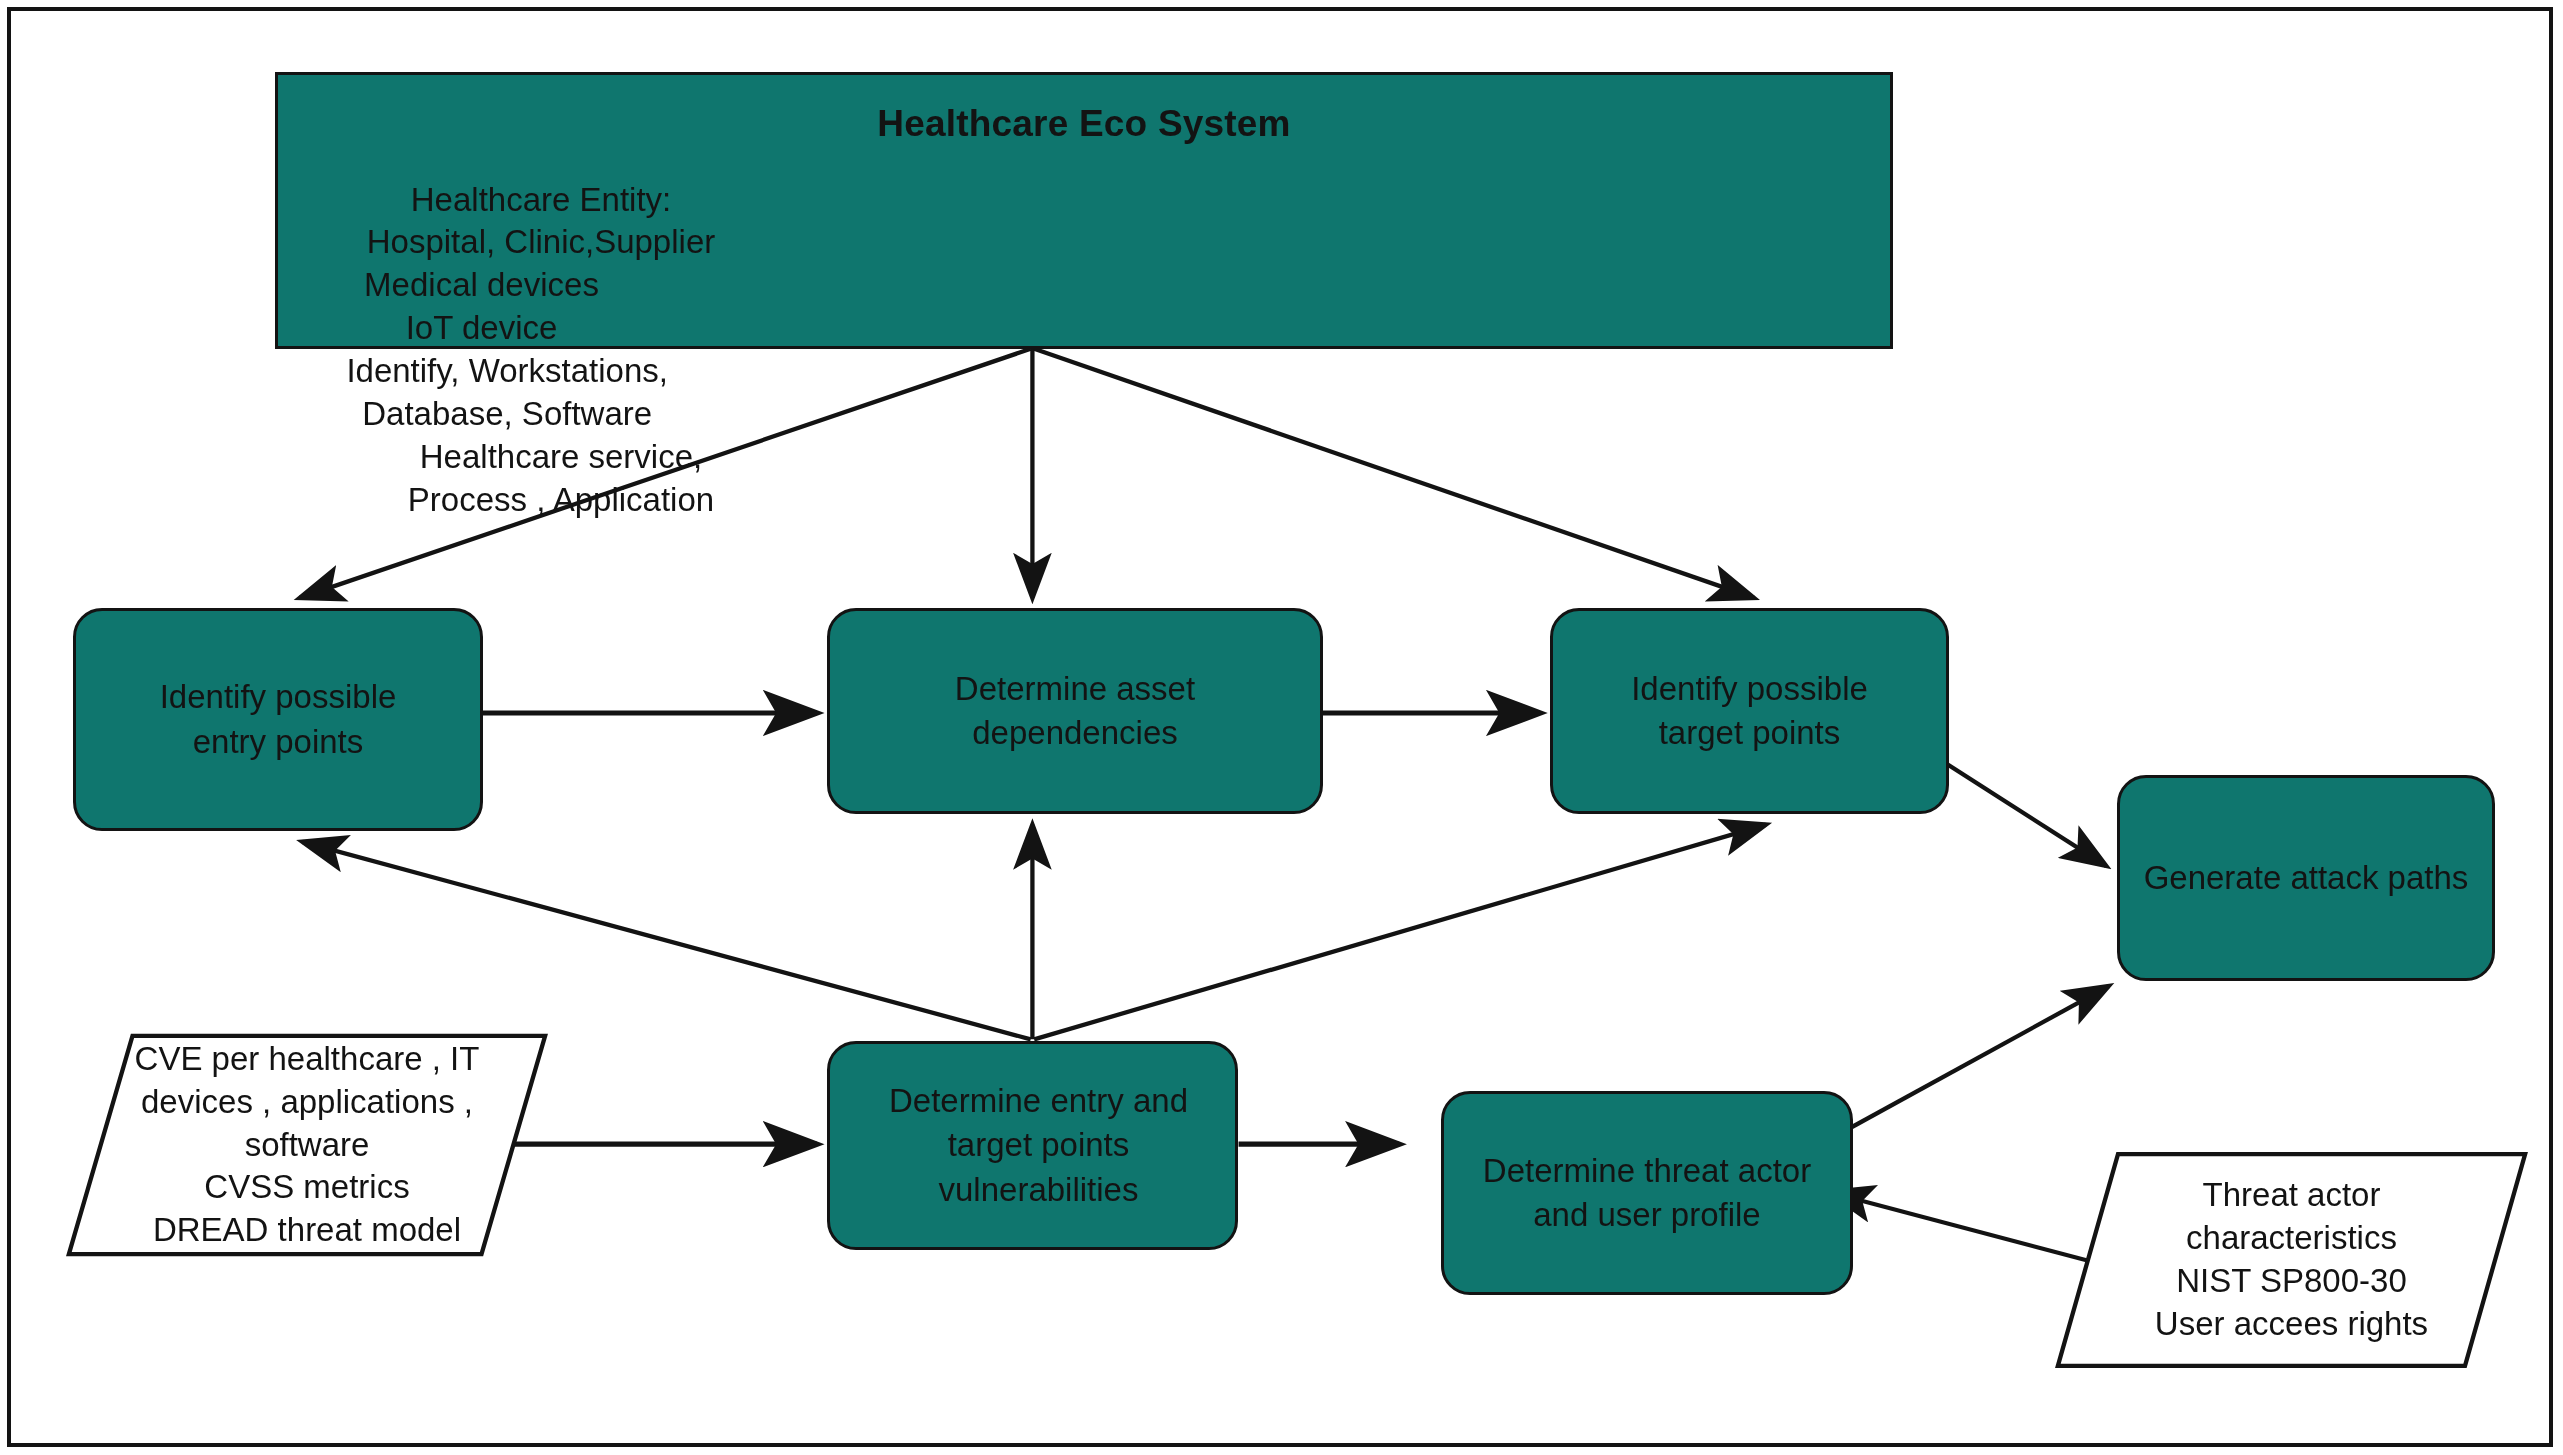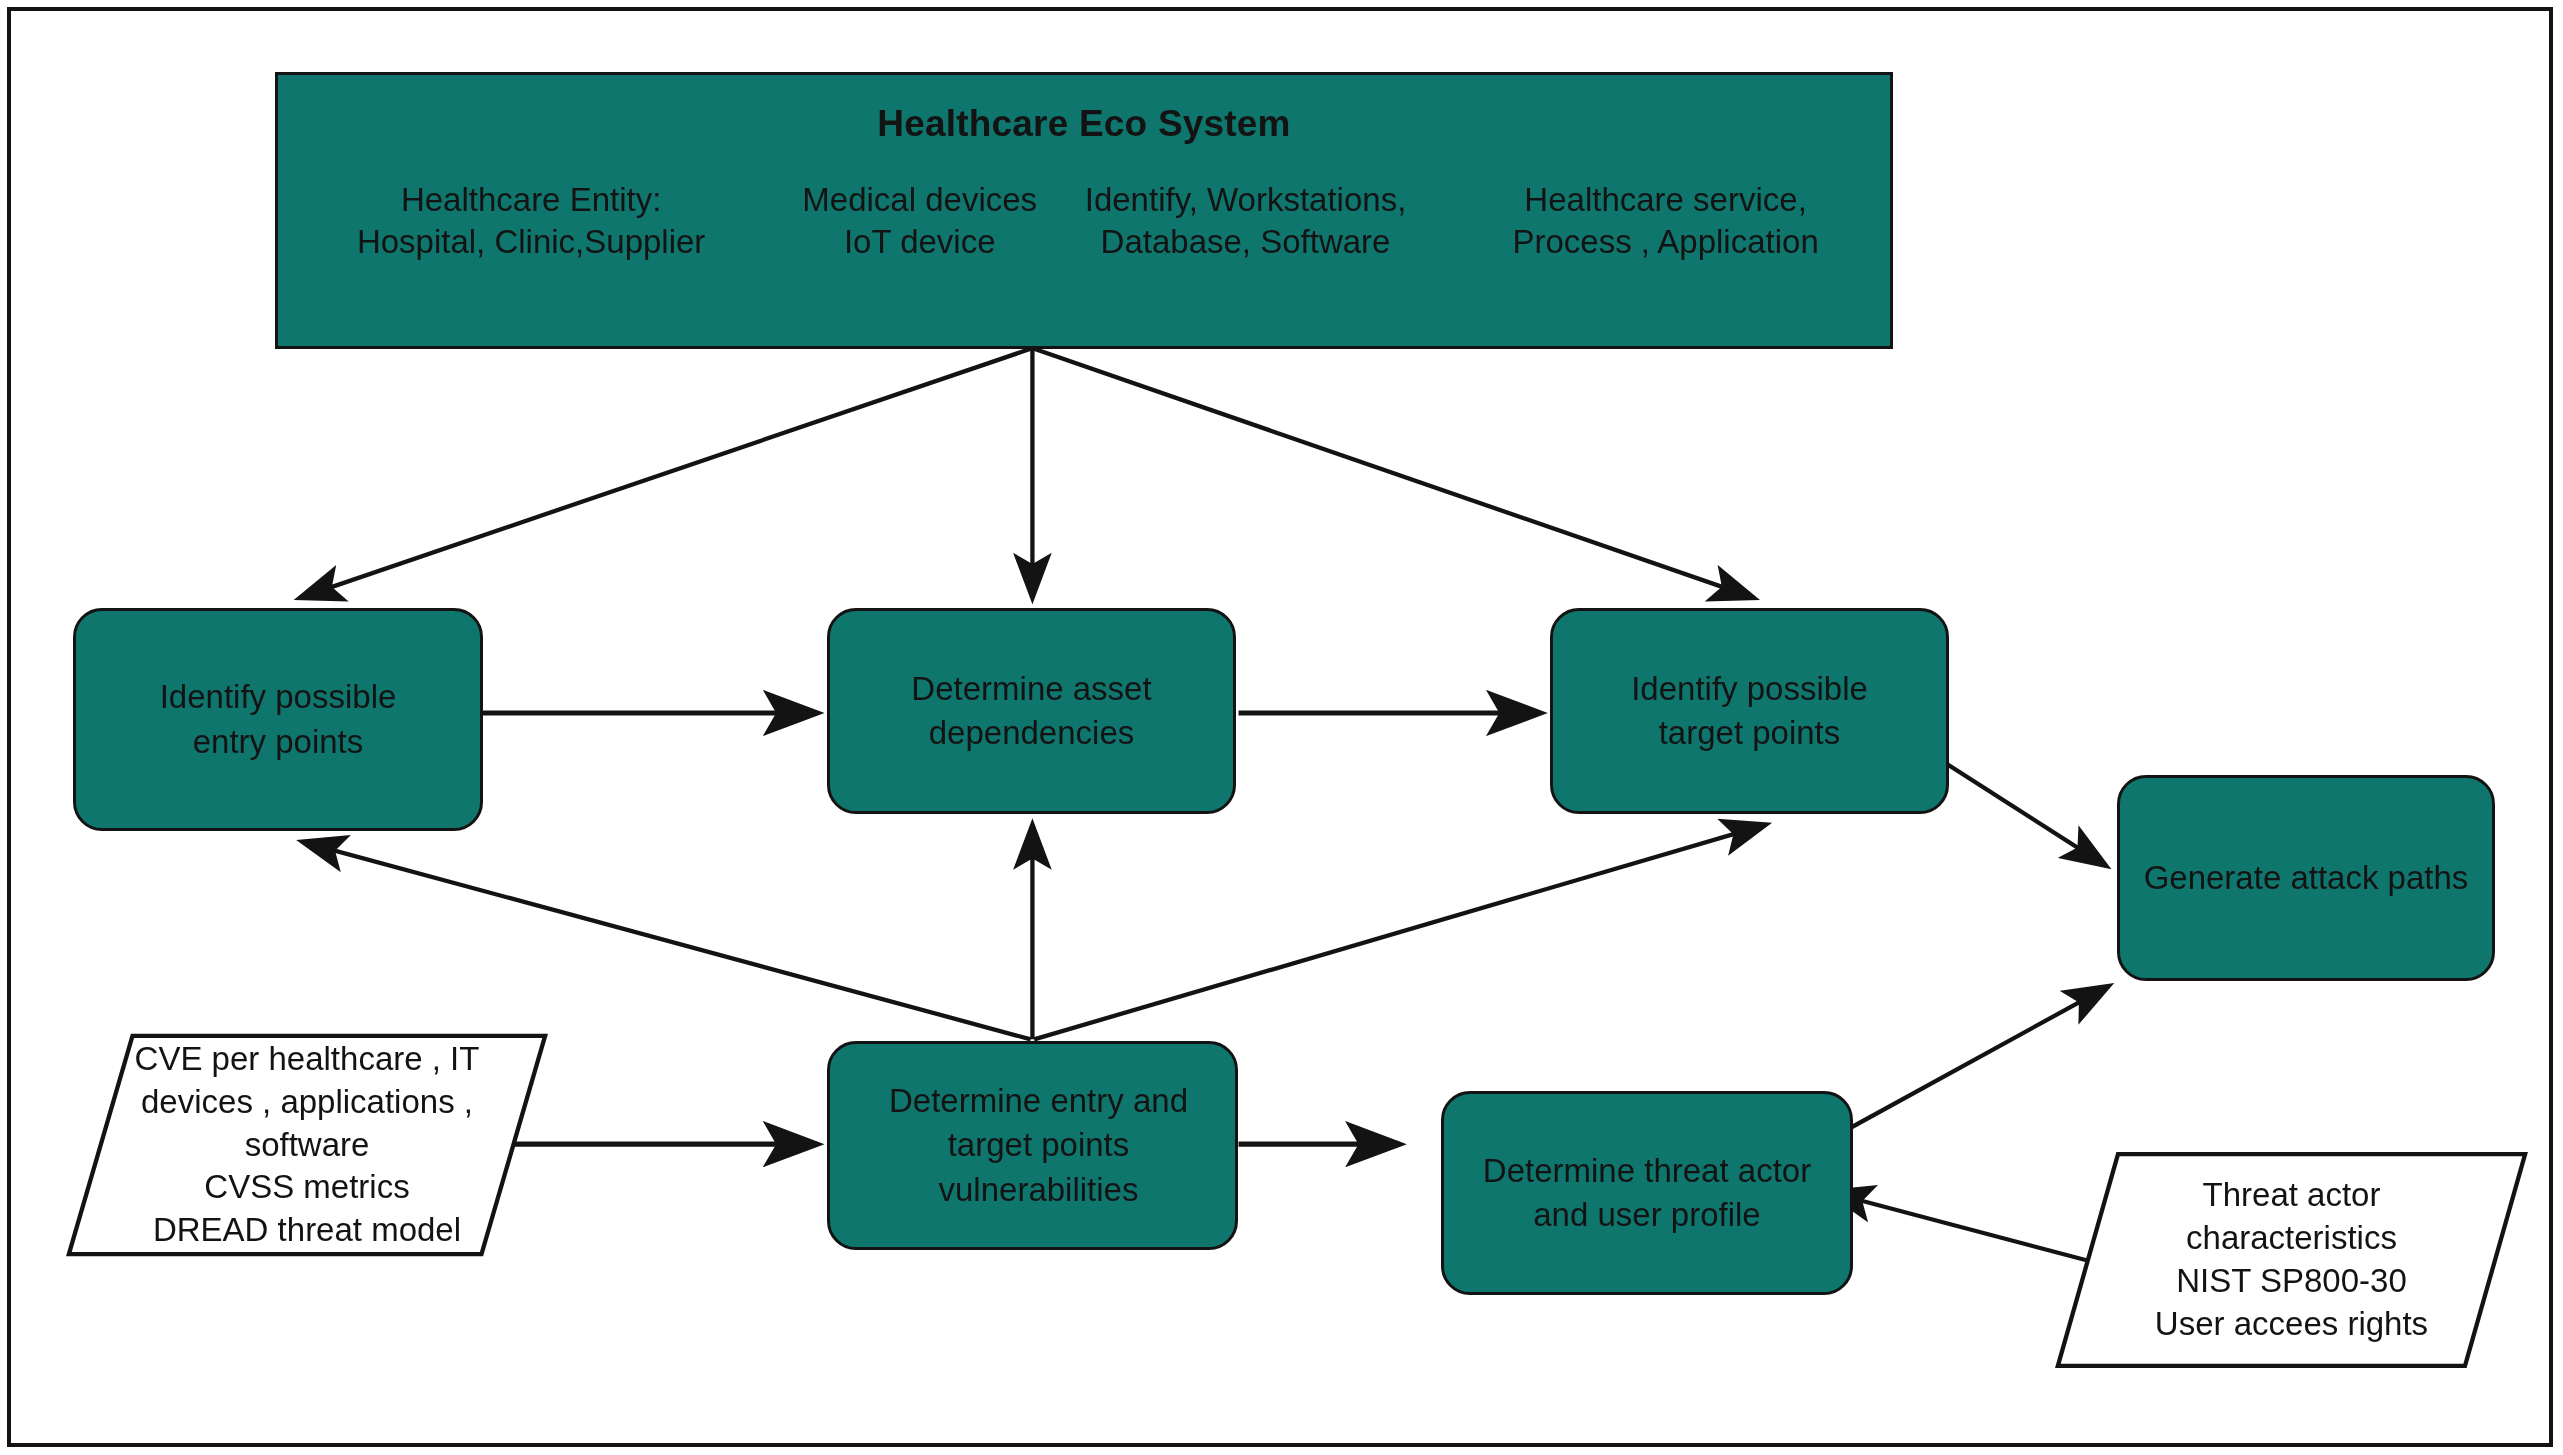--- a/index.html
+++ b/index.html
@@ -57,20 +57,21 @@
   }
   .eco-title {
     font-size: 37px;
     font-weight: bold;
     text-align: center;
     margin-top: 27.5px;
     letter-spacing: 0.2px;
   }
   .eco-cols {
     display: flex;
+    flex-direction: column;
     align-items: flex-start;
     justify-content: flex-start;
     margin-top: 34px;
     padding: 0 31px;
   }
   .eco-col {
     font-size: 33px;
     line-height: 1.30;
     text-align: center;
     white-space: pre-line;
@@ -181,21 +182,21 @@
       <div class="eco-col c4">Healthcare service,
 Process , Application</div>
     </div>
   </div>
 
   <div class="node rounded" style="left:73px; top:608px; width:410px; height:223px;">
     <div class="proc-label">Identify possible
 entry points</div>
   </div>
 
-  <div class="node rounded" style="left:827px; top:608px; width:409px; height:206px;">
+  <div class="node rounded" style="left:827px; top:608px; width:496px; height:206px;">
     <div class="proc-label">Determine asset
 dependencies</div>
   </div>
 
   <div class="node rounded" style="left:1550px; top:608px; width:399px; height:206px;">
     <div class="proc-label">Identify possible
 target points</div>
   </div>
 
   <div class="node rounded" style="left:2117px; top:775px; width:378px; height:206px;">

